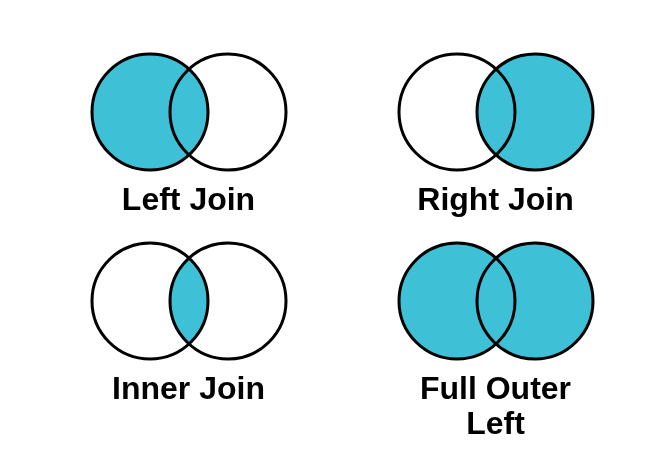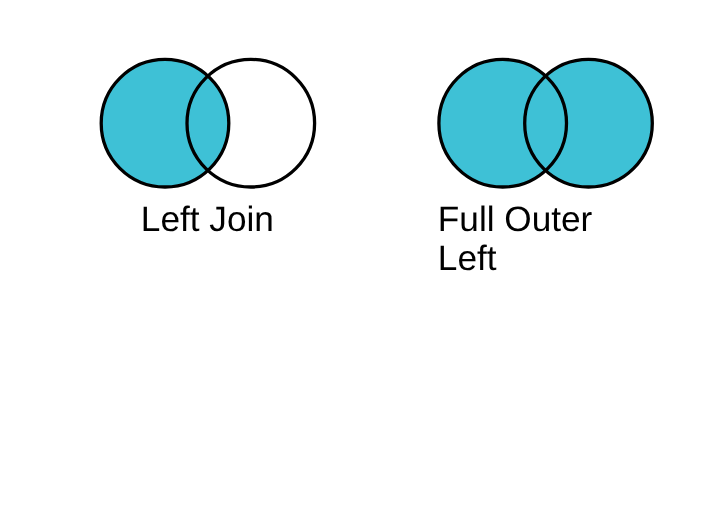--- a/index.html
+++ b/index.html
@@ -30,42 +30,66 @@
   }
   .venn-svg {
     display: block;
     width: 230px;
     height: 124px;
   }
   .venn-label {
     margin-top: 8px;
     max-width: 195px;
     font-size: 32px;
-    font-weight: normal;
+    font-weight: bold;
     line-height: 1.1;
     color: #000000;
-    text-align: left;
+    text-align: center;
   }
 </style>
 </head>
 <body>
 
 <div class="diagram-grid">
 
   <div class="venn-cell">
     <svg class="venn-svg" viewBox="0 0 230 124">
         <circle cx="154" cy="62" r="58" fill="#FFFFFF"></circle>
         <circle cx="76" cy="62" r="58" fill="#3EC1D6"></circle>
         <circle cx="76" cy="62" r="58" fill="none" stroke="#000000" stroke-width="3"></circle>
         <circle cx="154" cy="62" r="58" fill="none" stroke="#000000" stroke-width="3"></circle>
       </svg>
     <div class="venn-label">Left Join</div>
   </div>
 
+  <div class="venn-cell">
+    <svg class="venn-svg" viewBox="0 0 230 124">
+        <circle cx="76" cy="62" r="58" fill="#FFFFFF"></circle>
+        <circle cx="154" cy="62" r="58" fill="#3EC1D6"></circle>
+        <circle cx="76" cy="62" r="58" fill="none" stroke="#000000" stroke-width="3"></circle>
+        <circle cx="154" cy="62" r="58" fill="none" stroke="#000000" stroke-width="3"></circle>
+      </svg>
+    <div class="venn-label">Right Join</div>
+  </div>
 
+  <div class="venn-cell">
+    <svg class="venn-svg" viewBox="0 0 230 124">
+        <circle cx="76" cy="62" r="58" fill="#FFFFFF"></circle>
+        <circle cx="154" cy="62" r="58" fill="#FFFFFF"></circle>
+        <defs>
+          <clipPath id="clip-inner-join">
+            <circle cx="76" cy="62" r="58" fill="#000"></circle>
+          </clipPath>
+        </defs>
+        <circle cx="154" cy="62" r="58" fill="#3EC1D6" clip-path="url(#clip-inner-join)"></circle>
+        <circle cx="76" cy="62" r="58" fill="none" stroke="#000000" stroke-width="3"></circle>
+        <circle cx="154" cy="62" r="58" fill="none" stroke="#000000" stroke-width="3"></circle>
+      </svg>
+    <div class="venn-label">Inner Join</div>
+  </div>
 
   <div class="venn-cell">
     <svg class="venn-svg" viewBox="0 0 230 124">
         <circle cx="76" cy="62" r="58" fill="#3EC1D6"></circle>
         <circle cx="154" cy="62" r="58" fill="#3EC1D6"></circle>
         <circle cx="76" cy="62" r="58" fill="none" stroke="#000000" stroke-width="3"></circle>
         <circle cx="154" cy="62" r="58" fill="none" stroke="#000000" stroke-width="3"></circle>
       </svg>
     <div class="venn-label">Full Outer Left</div>
   </div>

